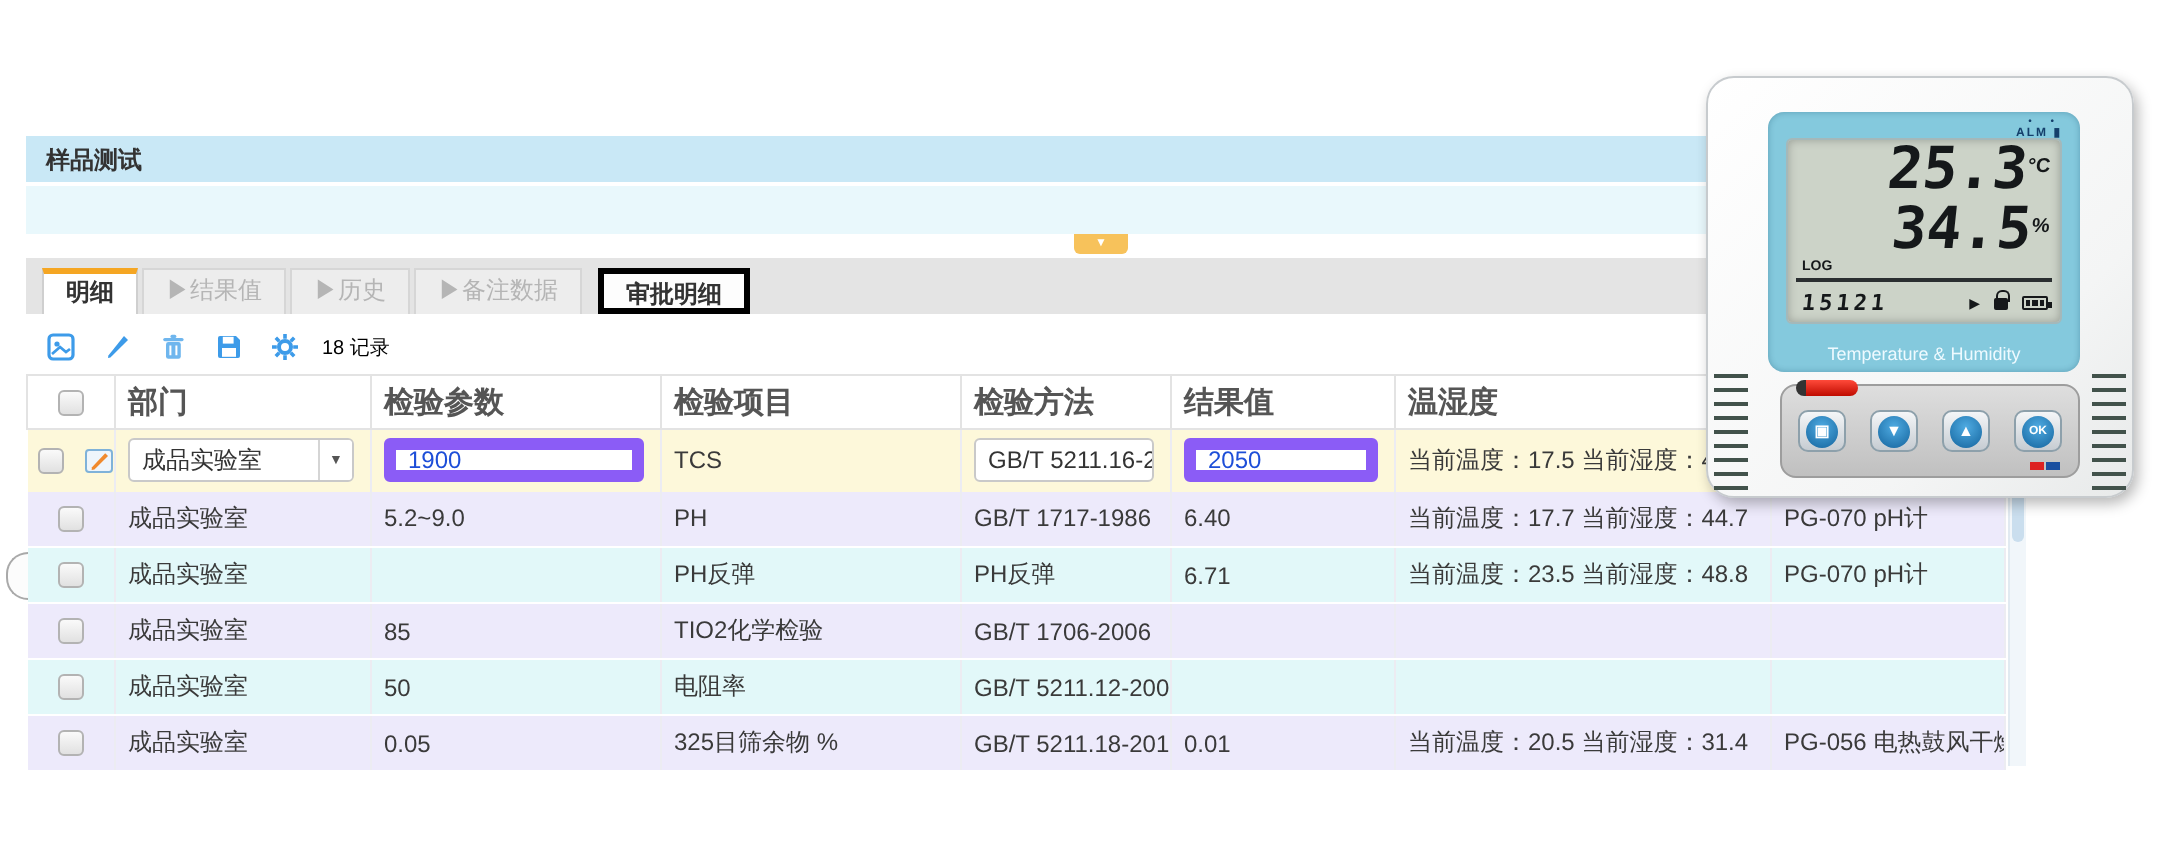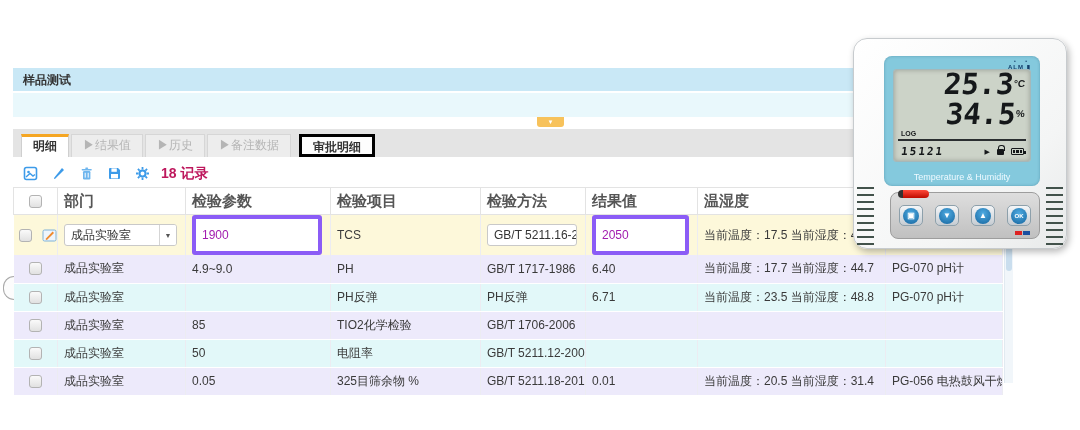--- a/index.html
+++ b/index.html
@@ -23,21 +23,21 @@
   .tab { height:23px; line-height:21px; padding:0 11px; font-size:12px; color:#333;
          border:1px solid #d6d6d6; border-bottom:none; background:#ededed; margin-right:2px; cursor:pointer; white-space:nowrap; }
   .tab.active { background:#fff; border-color:#cfcfcf; border-top:3px solid #f5a623; line-height:18px; font-weight:bold; }
   .tab.disabled { color:#b5b5b5; cursor:default; }
   .tab.approve { background:#fdfdfd; border:3px solid #000000; font-weight:bold; margin-left:6px; }
 
   
   .content { background:#fff; padding-top:5px; }
   .toolbar { height:23px; display:flex; align-items:center; gap:13px; padding-left:10px; }
   .tool-icon { width:15px; height:15px; display:inline-flex; cursor:pointer; }
-  .record-count { font-size:14px; color:#be185d; margin-left:-2px;font-weight:bold; }
+  .record-count { font-size:10px; color:#000000; margin-left:-2px; }
 
   
   table.grid { border-collapse:collapse; table-layout:fixed; width:990px; margin-top:2px; }
   table.grid th { height:27px; font-size:15px; font-weight:bold; color:#555; text-align:left;
                   padding-left:6px; background:#fff; border:1px solid #e3e3e3; border-left:none; }
   table.grid th:first-child { border-left:1px solid #e3e3e3; }
   table.grid td { font-size:12px; color:#3a3a3a; padding-left:6px; border-right:1px solid rgba(120,120,160,.14);
                   white-space:nowrap; overflow:hidden; }
   tr.edit-row { background:#fdf8da; height:31px; }
   tr.data-row { height:28px; }
@@ -47,22 +47,22 @@
   .c-check { padding-left:0 !important; }
   .checkbox { width:13px; height:13px; margin:0 auto; border:1px solid #b3b3b3; border-radius:3px;
               background:linear-gradient(#fafafa,#e1e1e1); cursor:pointer; }
   .check-edit-wrap { display:flex; align-items:center; justify-content:center; gap:5px; }
   .edit-cell-icon { width:15px; height:15px; display:inline-flex; }
   .select { display:flex; align-items:center; height:22px; width:calc(100% - 8px); background:#fff;
             border:1px solid #c9c9c9; border-radius:3px; overflow:hidden; cursor:pointer; }
   .select-text { flex:1; padding-left:6px; font-size:12px; color:#333; white-space:nowrap; }
   .select-arrow { width:17px; align-self:stretch; border-left:1px solid #d5d5d5; display:flex;
                   align-items:center; justify-content:center; font-size:7px; color:#555; background:#fff; }
-  .cell-input { width:calc(100% - 8px); height:40px; border:4px solid #8b5cf6; border-radius:3px;
-                padding:0 6px; font-size:12px; color:#a21caf; font-family:"Liberation Sans",sans-serif; }
+  .cell-input { width:calc(100% - 8px); height:22px; border:6px solid #8b5cf6; border-radius:3px;
+                padding:0 6px; font-size:12px; color:#1d4ed8; font-family:"Liberation Sans",sans-serif; }
 
   
   .left-handle { position:absolute; left:3px; top:276px; width:11px; height:24px; background:#fcfcfc;
                  border:1px solid #a9a9a9; border-right:none; border-radius:12px 0 0 12px; cursor:pointer; }
   .v-scrollbar { position:absolute; left:1004px; top:187px; width:9px; height:196px; background:#f1f6fa;
                  border-left:1px solid #e1eaf1; }
   .v-scrollbar .thumb { position:absolute; left:1px; top:26px; width:6px; height:58px; background:#cadeee; border-radius:3px; }
 
   
   .device { position:absolute; left:853px; top:38px; width:214px; height:211px; z-index:10;
@@ -225,21 +225,21 @@
           <td><input class="cell-input" value="2050" style=""></td>
           <td>当前温度：17.5 当前湿度：44.2</td>
           <td></td>
         </tr>
 
         <tr class="data-row row-a">
           <td class="c-check">
                 <div class="checkbox"></div>
               </td>
           <td>成品实验室</td>
-          <td>4.9~9.0</td>
+          <td>5.2~9.0</td>
           <td>PH</td>
           <td>GB/T 1717-1986</td>
           <td>6.40</td>
           <td>当前温度：17.7 当前湿度：44.7</td>
           <td>PG-070 pH计</td>
         </tr>
         <tr class="data-row row-b">
           <td class="c-check">
                 <div class="checkbox"></div>
               </td>

